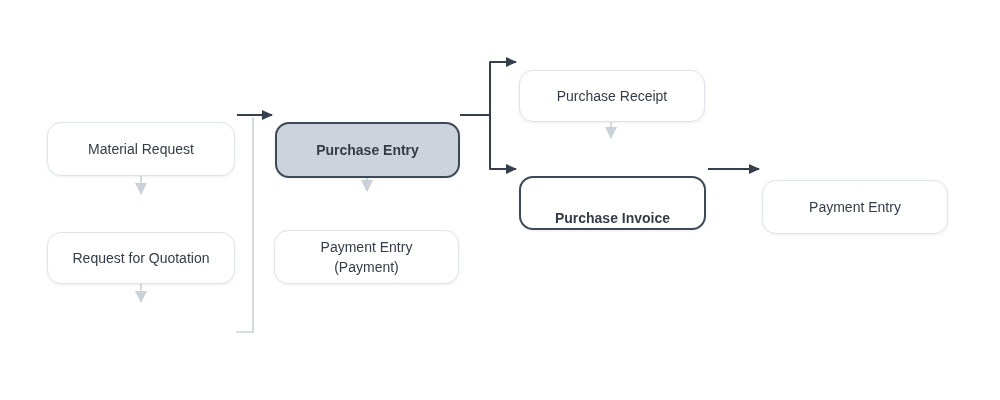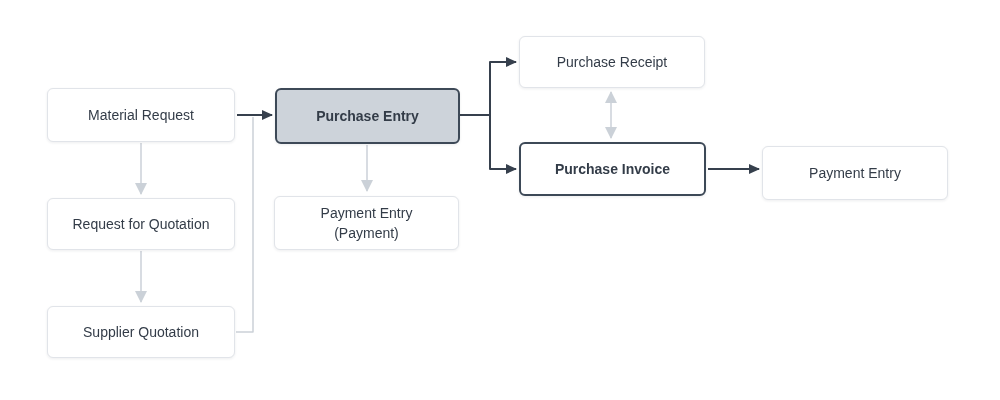--- a/index.html
+++ b/index.html
@@ -24,29 +24,30 @@
     pointer-events: none;
   }
   .node {
     position: absolute;
     display: flex;
     flex-direction: column;
     align-items: center;
     justify-content: center;
     background: #ffffff;
     border: 1px solid #e1e4e9;
-    border-radius: 6px;
+    border-radius: 14px;
     box-shadow: 0 1px 3px rgba(25, 39, 52, 0.08);
     color: #333c48;
     font-size: 14px;
     font-weight: 500;
     line-height: 20px;
     text-align: center;
     box-sizing: border-box;
     z-index: 2;
+    margin-top: 34px;
   }
   .node.emphasis {
     background: #cdd3da;
     border: 2px solid #3d4957;
     font-weight: 700;
   }
   .node.strong {
     background: #ffffff;
     border: 2px solid #3d4957;
     font-weight: 700;
@@ -93,34 +94,31 @@
   </div>
 
   <div class="node emphasis" style="left:275px; top:88px; width:185px; height:56px;">
     <span>Purchase Entry</span>
   </div>
 
   <div class="node" style="left:519px; top:36px; width:186px; height:52px;">
     <span>Purchase Receipt</span>
   </div>
 
-  <div class="node strong" style="left:519px; top:142px; width:187px; height:54px;">
+  <div class="node strong" style="left:519px; top:142px; width:187px; height:54px;justify-content:flex-end;">
     <span>Purchase Invoice</span>
   </div>
 
   <div class="node" style="left:762px; top:146px; width:186px; height:54px;">
     <span>Payment Entry</span>
   </div>
 
   <div class="node" style="left:47px; top:198px; width:188px; height:52px;">
     <span>Request for Quotation</span>
   </div>
 
   <div class="node" style="left:274px; top:196px; width:185px; height:54px;">
     <span>Payment Entry</span>
     <span>(Payment)</span>
   </div>
 
-  <div class="node" style="left:47px; top:306px; width:188px; height:52px;">
-    <span>Supplier Quotation</span>
-  </div>
 
 </div>
 
 </body></html>

